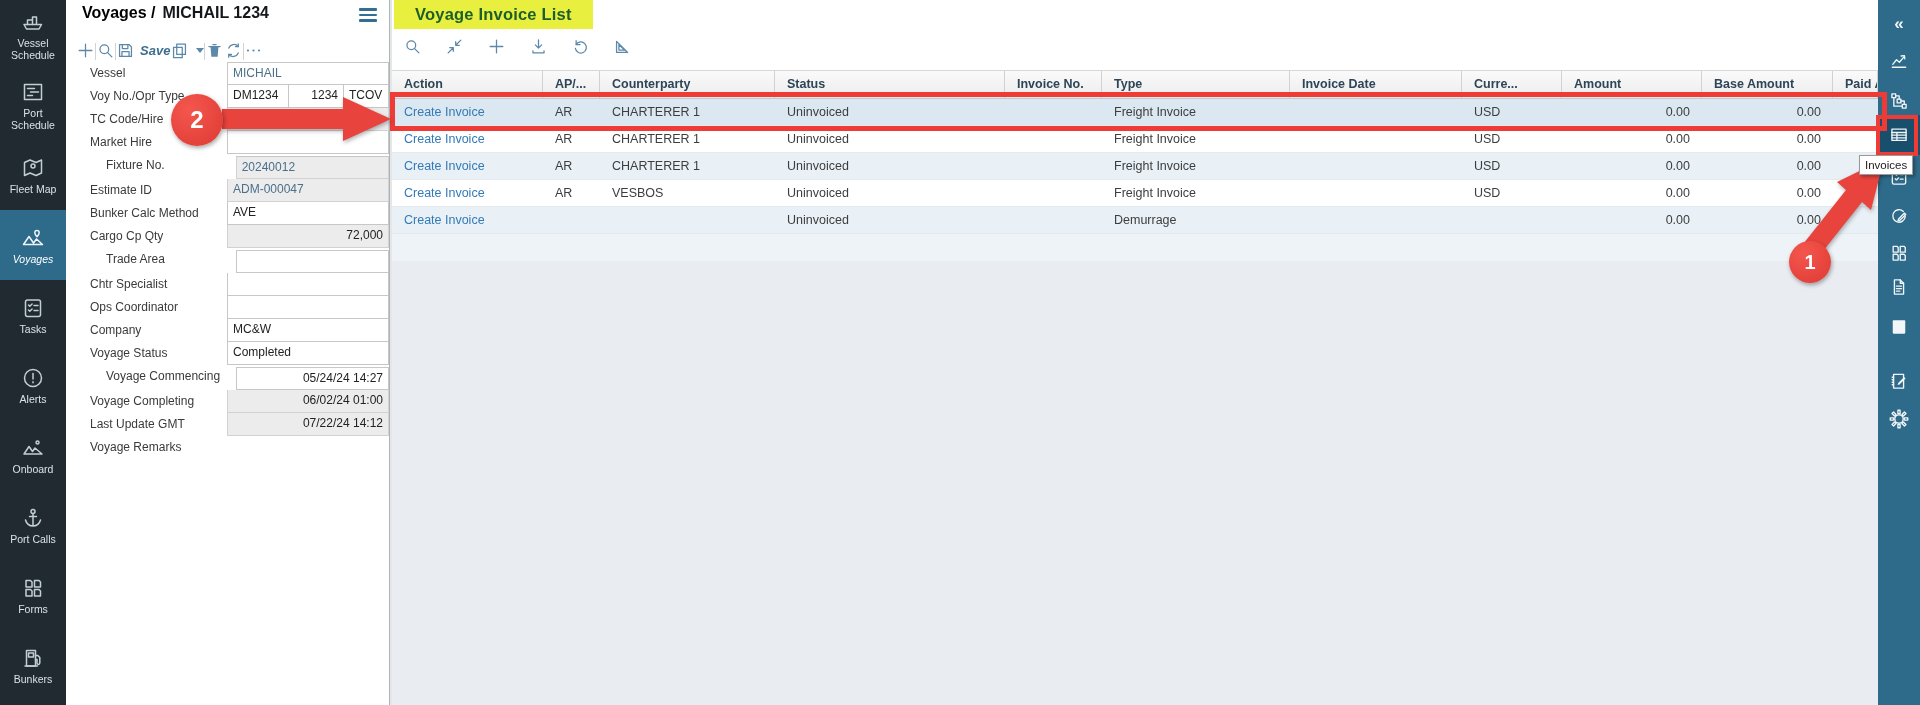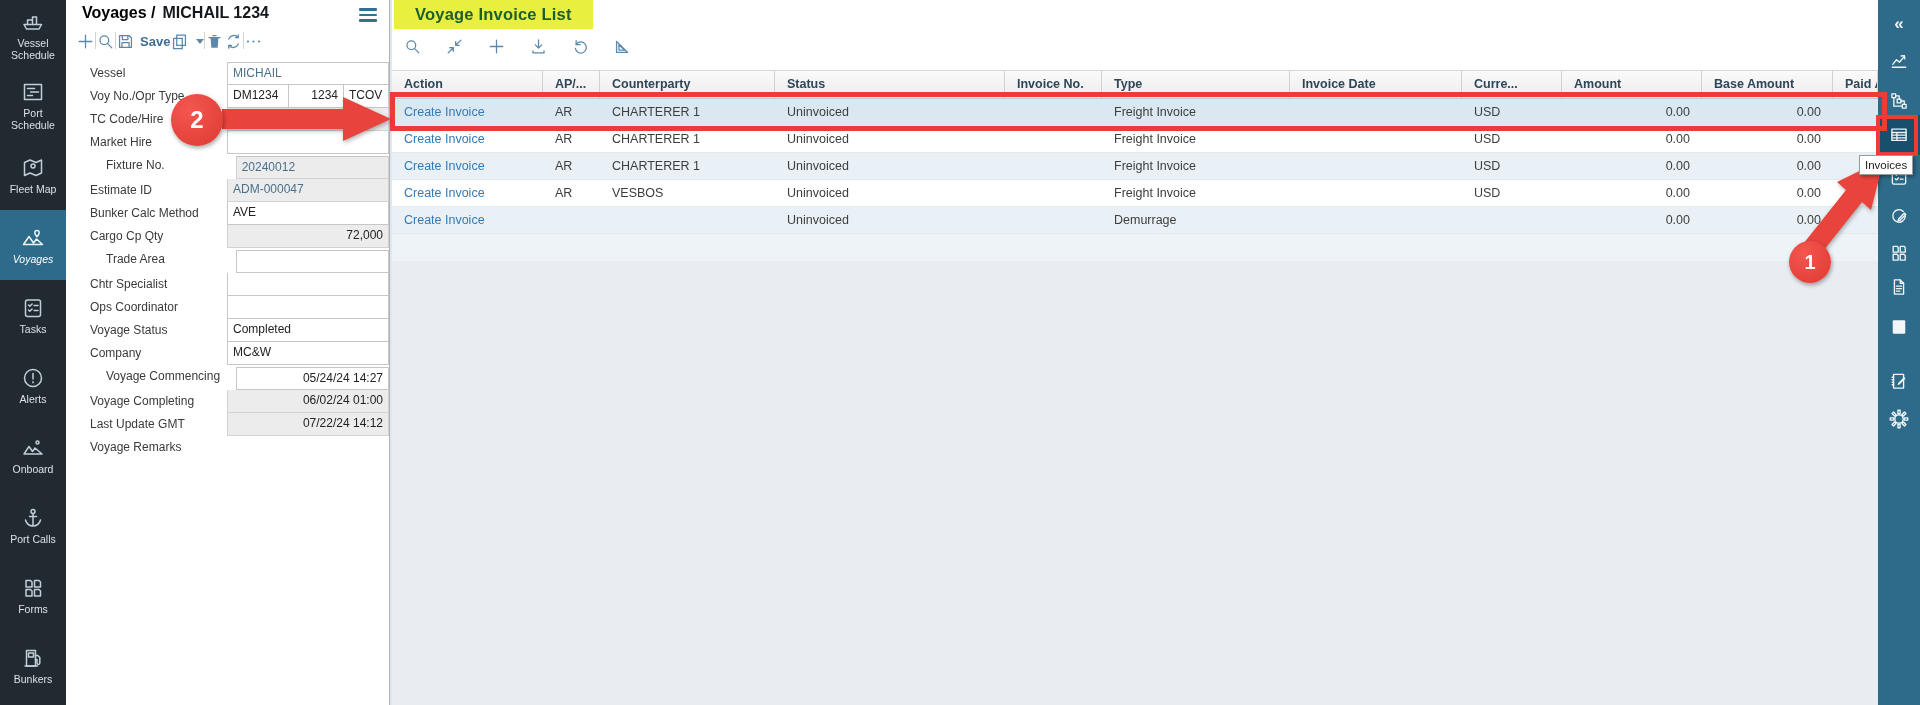--- a/index.html
+++ b/index.html
@@ -16,21 +16,21 @@
   .nav-ic path,.nav-ic rect,.nav-ic circle{fill:none;stroke:#c2ced5;stroke-width:1.5;stroke-linejoin:round;stroke-linecap:round;}
   .nav-item.active .nav-ic path,.nav-item.active .nav-ic rect,.nav-item.active .nav-ic circle{stroke:#eef4f7;}
 
   
   .voyage-panel{position:absolute;left:66px;top:0;width:323px;height:705px;background:#fff;z-index:4;}
   .vp-title{position:absolute;top:4px;left:16px;font-size:16px;font-weight:bold;white-space:nowrap;}
   .crumb{color:#000000;}
   .vtitle{color:#15181a;margin-left:7px;}
   .hamburger{position:absolute;top:8px;right:12px;width:18px;height:14px;cursor:pointer;}
   .hamburger span{display:block;height:2.5px;background:#31708f;margin-bottom:3px;border-radius:1px;}
-  .vp-toolbar{position:absolute;top:32px;left:10px;height:28px;display:flex;align-items:flex-start;}
+  .vp-toolbar{position:absolute;top:32px;left:10px;height:28px;display:flex;align-items:flex-end;font-style:italic;}
   .tb-btn{display:flex;align-items:center;gap:5px;cursor:pointer;}
   .tb-sep{width:1px;height:17px;background:#d3d3d3;}
   .tb-ic{width:19px;height:19px;display:block;}
   .tb-ic path,.tb-ic rect,.tb-ic circle,.tb-ic line{fill:none;stroke:#5c88aa;stroke-width:1.6;stroke-linecap:round;stroke-linejoin:round;}
   .tb-ic .fil{fill:#5c88aa;stroke:none;}
   .save-lbl{font-size:13px;font-weight:bold;color:#3d6e91;}
   .caret{width:0;height:0;border-left:4.5px solid transparent;border-right:4.5px solid transparent;border-top:5.5px solid #5c88aa;margin-left:2px;}
 
   .form{position:absolute;top:62px;left:12px;right:0;}
   .f-row{display:flex;height:23px;}
@@ -296,29 +296,29 @@
             <span class="fv"></span>
           </span>
       </div>
       <div class="f-row">
         <span class="f-label">Ops Coordinator</span>
         <span class="f-val">
             <span class="fv"></span>
           </span>
       </div>
       <div class="f-row">
+        <span class="f-label">Company</span>
+        <span class="f-val">
+            <span class="fv">MC&amp;W</span>
+          </span>
+      </div>
+      <div class="f-row">
         <span class="f-label">Voyage Status</span>
         <span class="f-val">
             <span class="fv">Completed</span>
-          </span>
-      </div>
-      <div class="f-row">
-        <span class="f-label">Company</span>
-        <span class="f-val">
-            <span class="fv">MC&amp;W</span>
           </span>
       </div>
       <div class="f-row gap-above">
         <span class="f-label">Voyage Commencing</span>
         <span class="f-val">
             <span class="fv tr">05/24/24 14:27</span>
           </span>
       </div>
       <div class="f-row">
         <span class="f-label">Voyage Completing</span>

